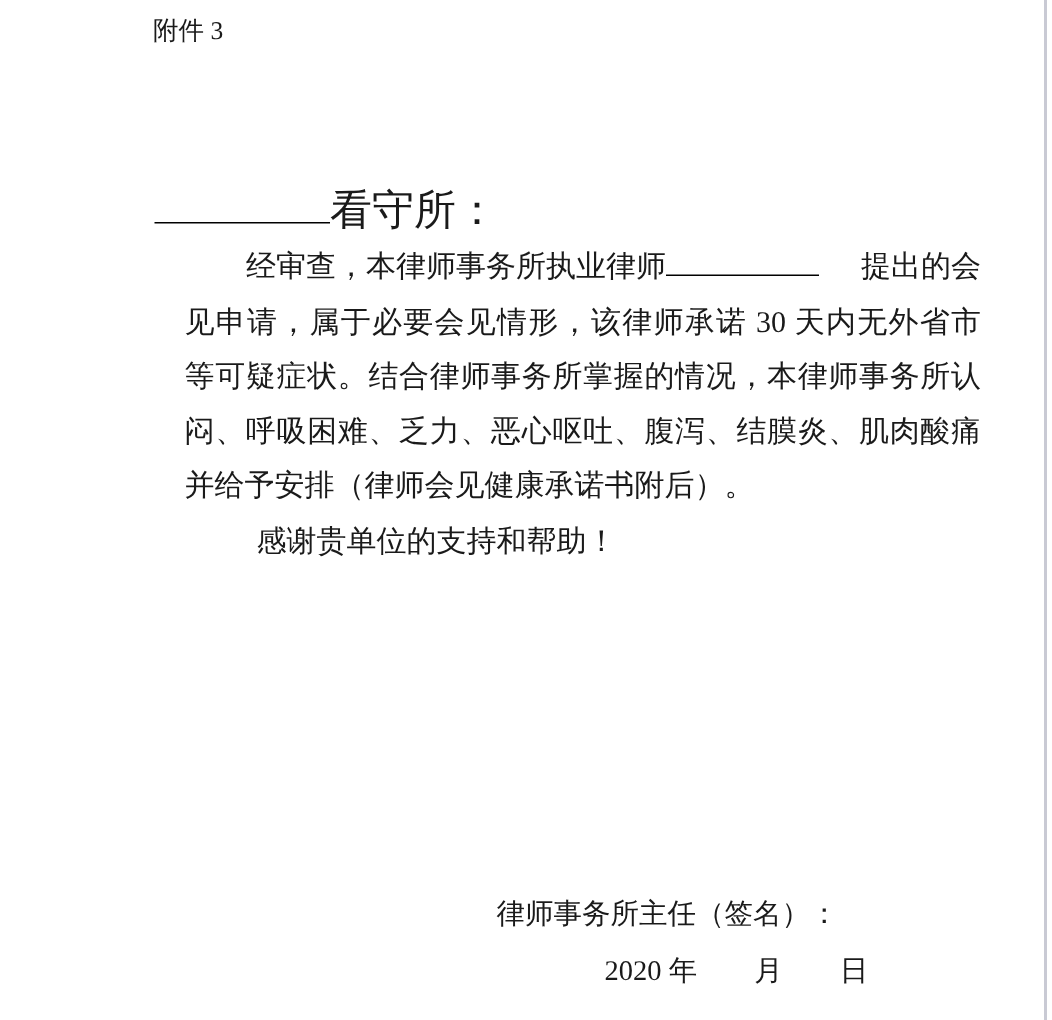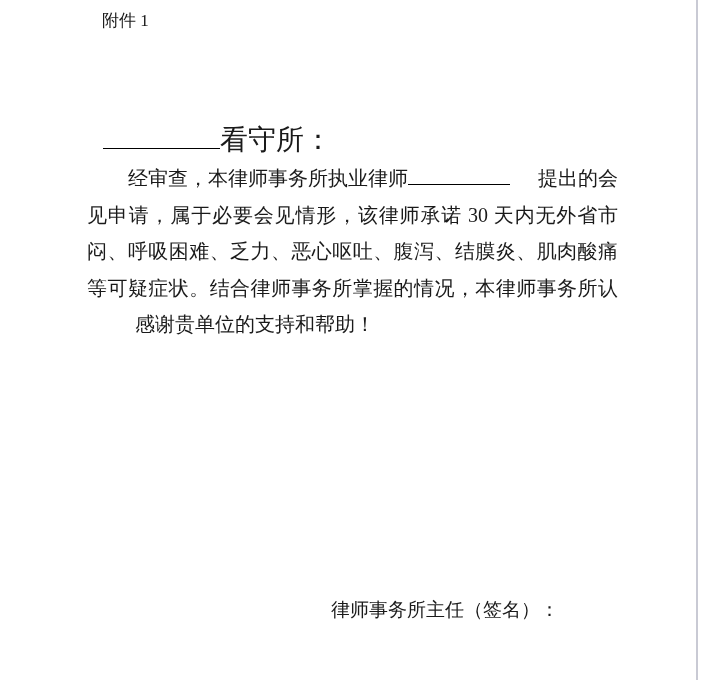--- a/index.html
+++ b/index.html
@@ -61,20 +61,21 @@
     position: absolute;
     left: 87px;
     top: 160px;
     width: 531px;
     font-size: 20px;
     line-height: 36.6px;
   }
   .para-line {
     width: 531px;
     white-space: nowrap;
+    margin-left: 36px;
   }
   .para-line.justified {
     white-space: normal;
     text-align: justify;
     text-align-last: justify;
   }
   .para-line.first {
     display: flex;
     justify-content: space-between;
     white-space: nowrap;
@@ -101,40 +102,42 @@
   .sig-director { left: 331px; top: 597px; font-family: Liberation Serif, serif; }
   .sig-date     { left: 403px; top: 635px; }
 </style>
 </head>
 <body>
 
 <div class="page">
 
   <div class="edge-line"></div>
 
-  <div class="attachment-label">附件 1</div>
+  <div class="attachment-label">附件 3</div>
 
 
   <div class="salutation">
     <span class="blank-underline"></span><span>看守所：</span>
   </div>
 
   <div class="body-block">
 
     <div class="para-line first">
       <span class="lead"><span>经审查，本律师事务所执业律师</span><span class="inline-blank"></span></span>
       <span>提出的会</span>
     </div>
 
     <div class="para-line justified">见申请，属于必要会见情形，该律师承诺 30 天内无外省市</div>
+    <div class="para-line justified">等可疑症状。结合律师事务所掌握的情况，本律师事务所认</div>
     <div class="para-line justified">闷、呼吸困难、乏力、恶心呕吐、腹泻、结膜炎、肌肉酸痛</div>
-    <div class="para-line justified">等可疑症状。结合律师事务所掌握的情况，本律师事务所认</div>
 
+    <div class="para-line">并给予安排（律师会见健康承诺书附后）。</div>
 
     <div class="para-line thanks-line">感谢贵单位的支持和帮助！</div>
 
   </div>
 
 
   <div class="sig-line sig-director">律师事务所主任（签名）：</div>
 
+  <div class="sig-line sig-date">2020 年　　月　　日</div>
 
 </div>
 
 </body></html>

